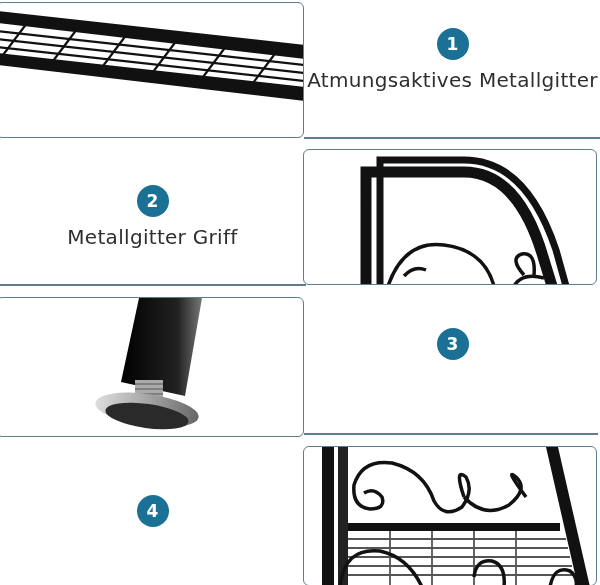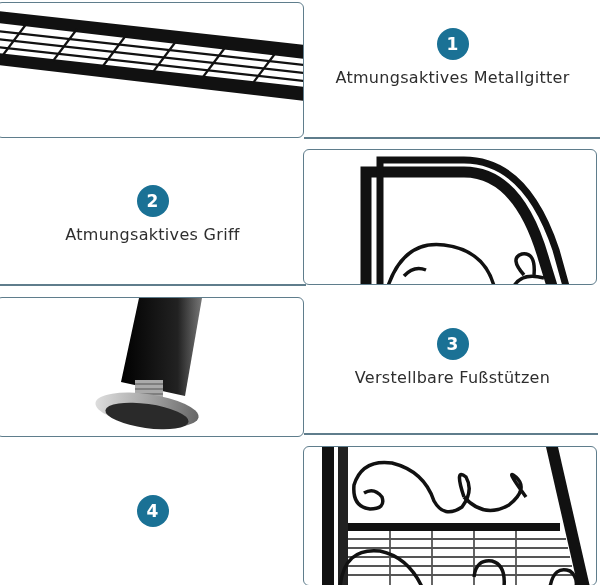--- a/index.html
+++ b/index.html
@@ -5,21 +5,21 @@
   html, body { margin: 0; padding: 0; background: #ffffff; }
   body { width: 600px; height: 585px; position: relative; overflow: hidden;
          font-family: "DejaVu Sans", sans-serif; }
   .panel { position: absolute; border: 1.5px solid #5f7d8c; border-radius: 6px;
            background: #fff; overflow: hidden; box-sizing: border-box; }
   .rowline { position: absolute; height: 2px; background: #5f7d8c; }
   .feature { position: absolute; display: flex; flex-direction: column; align-items: center; }
   .badge { width: 32px; height: 32px; border-radius: 50%; background: #1a7195;
            color: #fff; font-weight: bold; font-size: 17px; display: flex;
            align-items: center; justify-content: center; margin-bottom: 8px; }
-  .label { font-size: 16px; color: #2e2e2e; letter-spacing: 0.3px; white-space: nowrap; }
+  .label { font-size: 20px; color: #2e2e2e; letter-spacing: 0.3px; white-space: nowrap; }
   svg { display: block; }
 </style>
 </head>
 <body>
 
 <div class="panel" style="left:-4px; top:2px; width:308px; height:136px;">
   <svg width="308" height="136" viewBox="0 0 308 136">
     <polygon points="0,8 308,42 308,56 0,20" fill="#111"></polygon>
     <polygon points="0,50 308,84 308,98 0,62" fill="#111"></polygon>
     <g stroke="#111" stroke-width="2.2">
@@ -36,21 +36,21 @@
   </svg>
 </div>
 <div class="feature" style="left:305px; top:28px; width:295px;">
   <div class="badge">1</div>
   <div class="label">Atmungsaktives Metallgitter</div>
 </div>
 <div class="rowline" style="left:304px; top:137px; width:296px;"></div>
 
 <div class="feature" style="left:0px; top:185px; width:305px;">
   <div class="badge">2</div>
-  <div class="label">Atmungsaktives Griff</div>
+  <div class="label">Metallgitter Griff</div>
 </div>
 <div class="rowline" style="left:0px; top:284px; width:306px;"></div>
 <div class="panel" style="left:303px; top:149px; width:294px; height:136px;">
   <svg width="294" height="136" viewBox="0 0 294 136">
     <path d="M62,136 L62,22 L160,22 Q215,22 240,110 L248,136" fill="none" stroke="#111" stroke-width="11"></path>
     <path d="M76,136 L76,10 L160,10 Q222,10 252,100 L262,136" fill="none" stroke="#111" stroke-width="7"></path>
     <path d="M84,136 Q100,90 140,95 Q180,100 190,136" fill="none" stroke="#111" stroke-width="3.5"></path>
     <path d="M100,126 Q110,115 122,120" fill="none" stroke="#111" stroke-width="3.5"></path>
     <path d="M220,125 Q205,108 218,104 Q232,102 230,125" fill="none" stroke="#111" stroke-width="3.5"></path>
     <path d="M210,136 Q218,122 240,128" fill="none" stroke="#111" stroke-width="3.5"></path>
@@ -78,21 +78,20 @@
         <line x1="138" y1="91" x2="166" y2="91"></line>
         <line x1="138" y1="96" x2="166" y2="96"></line>
         <line x1="138" y1="101" x2="166" y2="101"></line>
       </g>
     <ellipse cx="150" cy="112" rx="52" ry="16" fill="url(#disc)" transform="rotate(8 150 112)"></ellipse>
     <ellipse cx="150" cy="118" rx="42" ry="12" fill="#2a2a2a" transform="rotate(8 150 118)"></ellipse>
   </svg>
 </div>
 <div class="feature" style="left:305px; top:328px; width:295px;">
   <div class="badge">3</div>
-  <div class="label">Verstellbare Fußstützen</div>
 </div>
 <div class="rowline" style="left:304px; top:433px; width:294px;"></div>
 
 <div class="feature" style="left:0px; top:495px; width:305px;">
   <div class="badge">4</div>
 </div>
 <div class="panel" style="left:303px; top:446px; width:294px; height:140px;">
   <svg width="294" height="140" viewBox="0 0 294 140">
     <polygon points="18,0 30,0 30,140 18,140" fill="#111"></polygon>
     <polygon points="34,0 44,0 44,140 34,140" fill="#222"></polygon>

